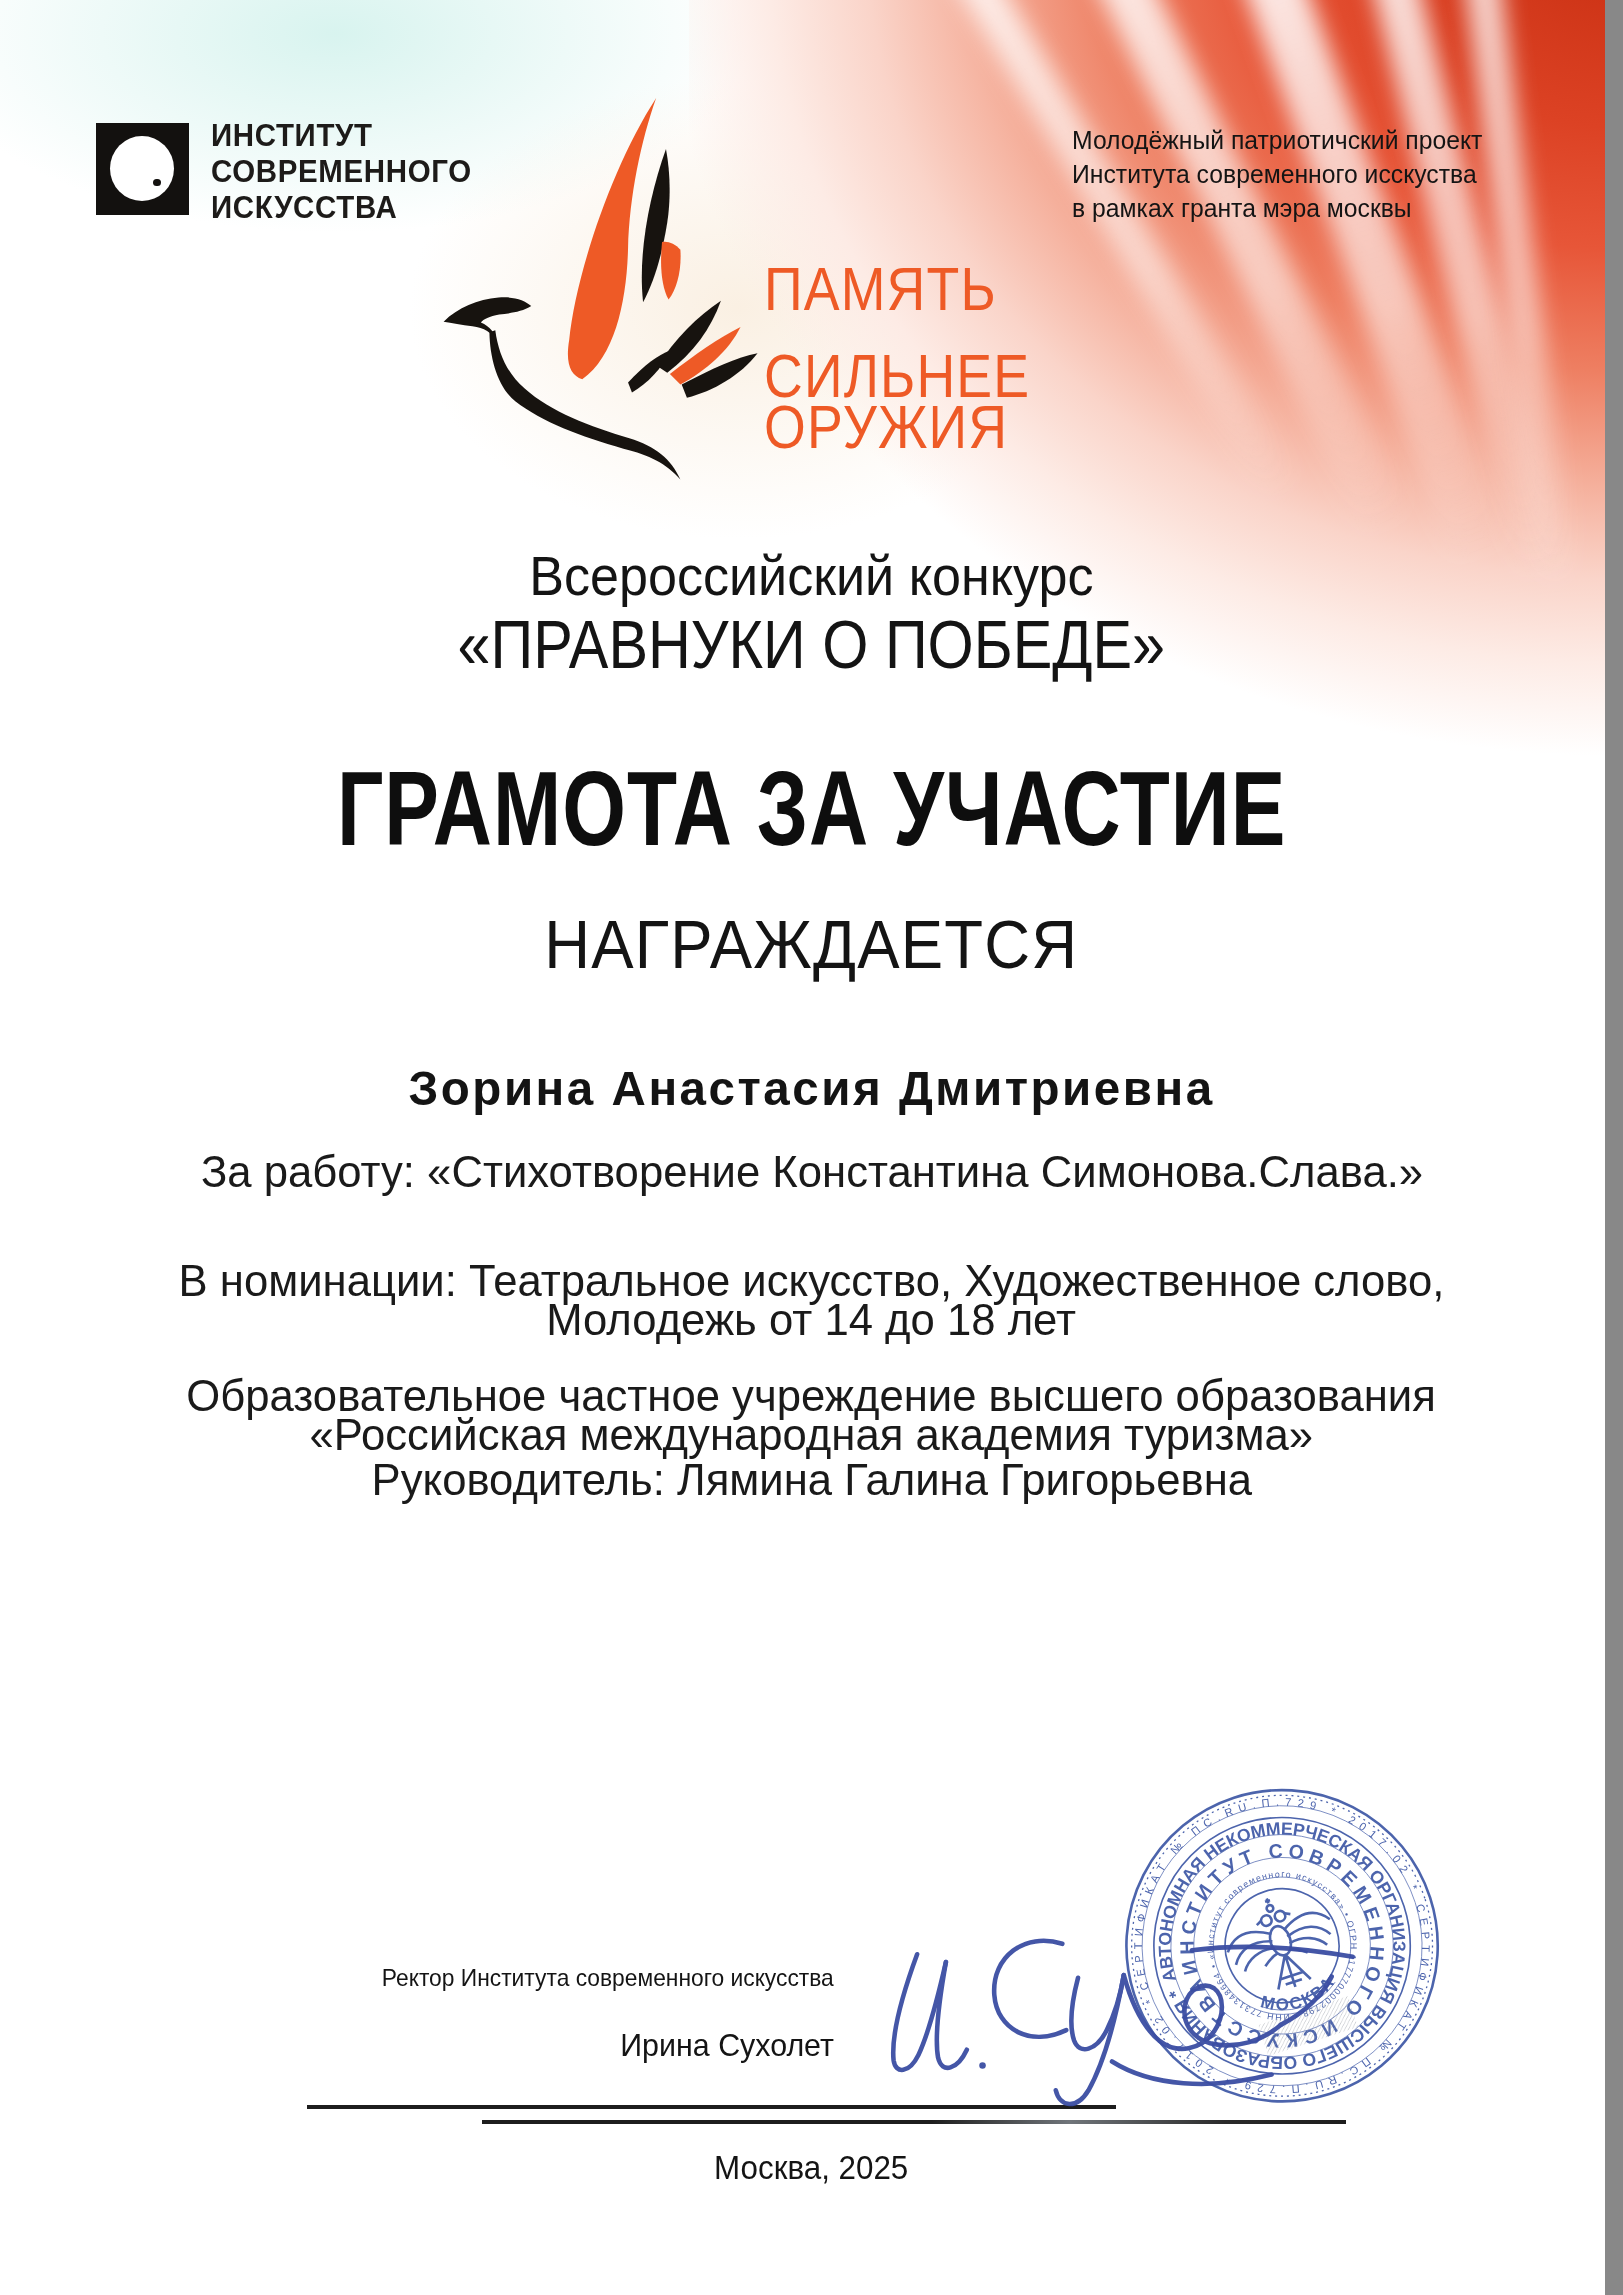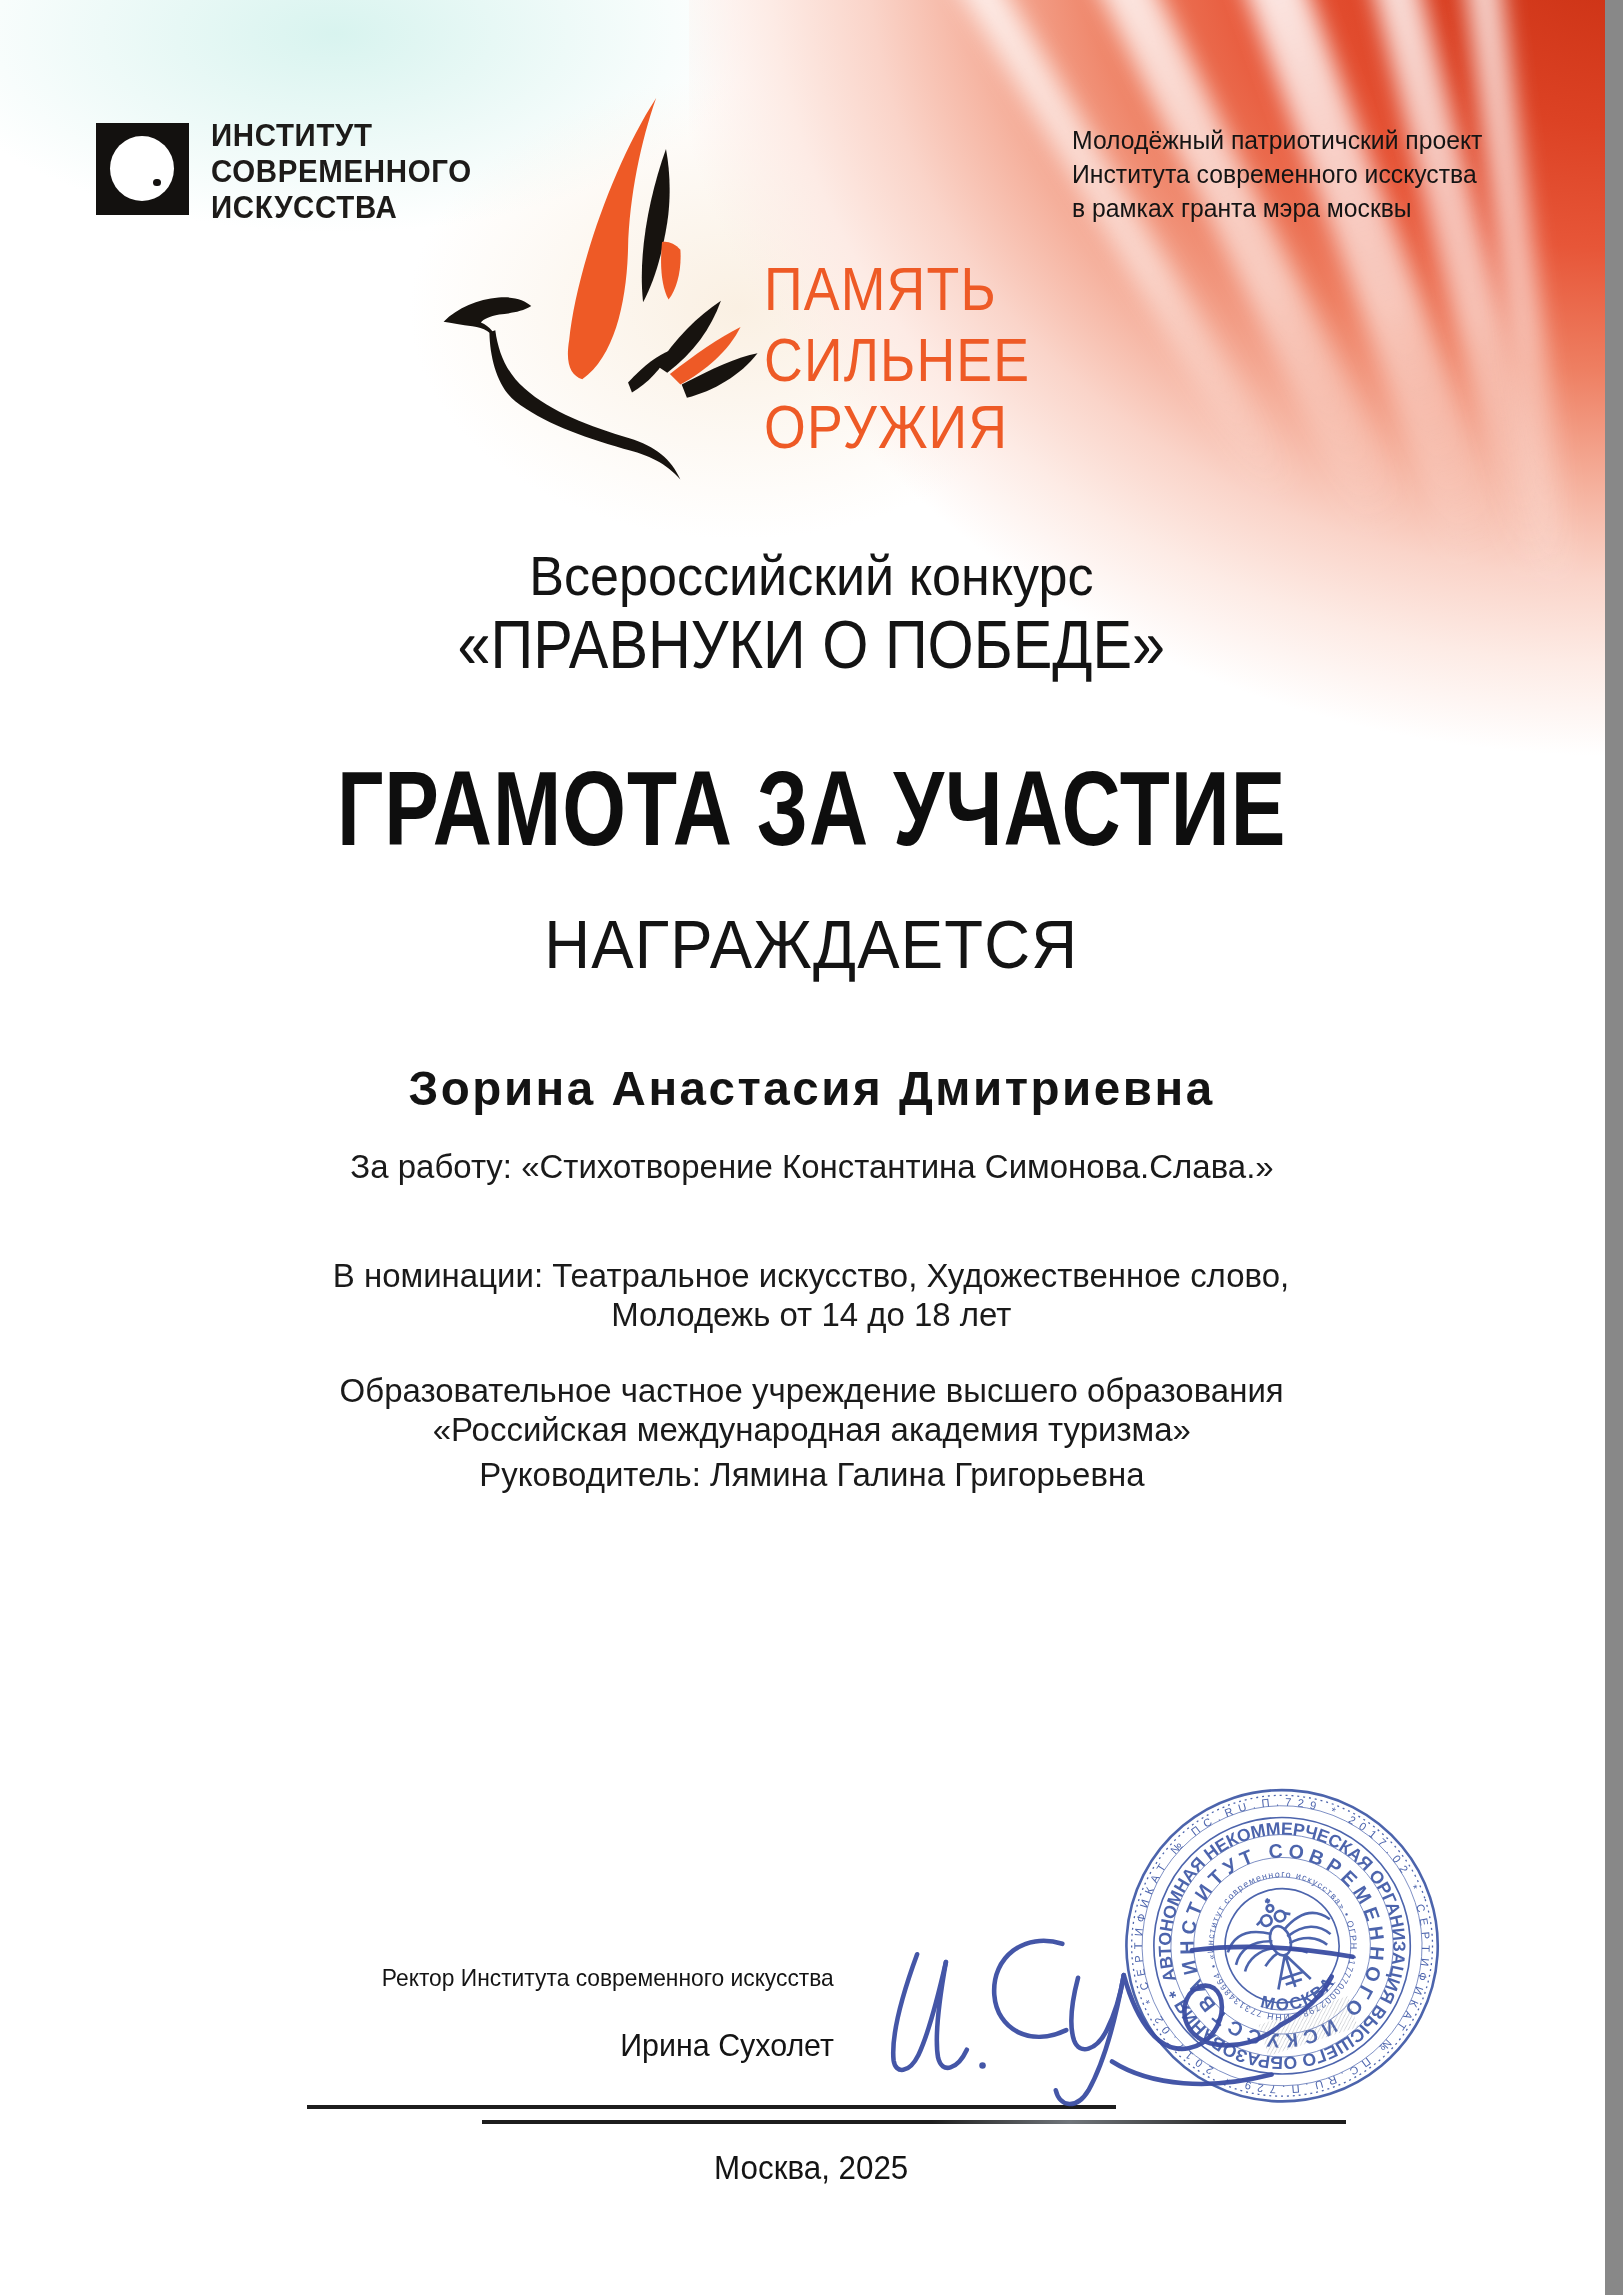--- a/index.html
+++ b/index.html
@@ -34,30 +34,30 @@
 
   
   .isa-box{left:96px;top:123px;width:93px;height:92px;background:#13110f;}
   .isa-ellipse{position:absolute;left:14.4px;top:13px;width:64px;height:65px;border-radius:50%;background:#fff;}
   .isa-dot{position:absolute;left:43px;top:43px;width:7.2px;height:7.2px;border-radius:50%;background:#13110f;}
   .isa-name{left:211px;top:118px;font-size:31px;line-height:36px;font-weight:700;
     letter-spacing:0.7px;color:#1d1b19;white-space:nowrap;}
   .note{left:1072px;top:123px;font-size:25.5px;line-height:34px;color:#141414;white-space:nowrap;}
   .memory{line-height:1;font-size:61px;font-weight:400;letter-spacing:1.3px;color:#ee5a26;white-space:nowrap;margin-top:46px;}
   .m1{left:764px;top:213px;}
-  .m2{left:764px;top:284px;}
+  .m2{left:764px;top:300px;}
   .m3{left:764px;top:351px;}
 
   
   .contest1{top:548px;font-size:56px;}
   .contest2{top:610px;font-size:69px;}
   .title{top:756px;font-size:105px;font-weight:700;letter-spacing:1.3px;color:#0e0e0e;}
   .awarded{top:910px;font-size:69px;letter-spacing:1.3px;}
   .name{top:1064px;font-size:49px;font-weight:700;letter-spacing:2.6px;}
-  .body-line{font-size:34px;color:#1a1a1a;}
+  .body-line{font-size:45px;color:#1a1a1a;}
   .work{top:1149px;}
   .nom1{top:1258px;}
   .nom2{top:1297px;}
   .org1{top:1373px;}
   .org2{top:1412px;}
   .sup{top:1457px;}
 
   
   .rector{right:771px;top:1966px;text-align:right;font-size:24px;line-height:1;white-space:nowrap;}
   .rector2{right:771px;top:2029px;text-align:right;font-size:32px;line-height:1;white-space:nowrap;}

